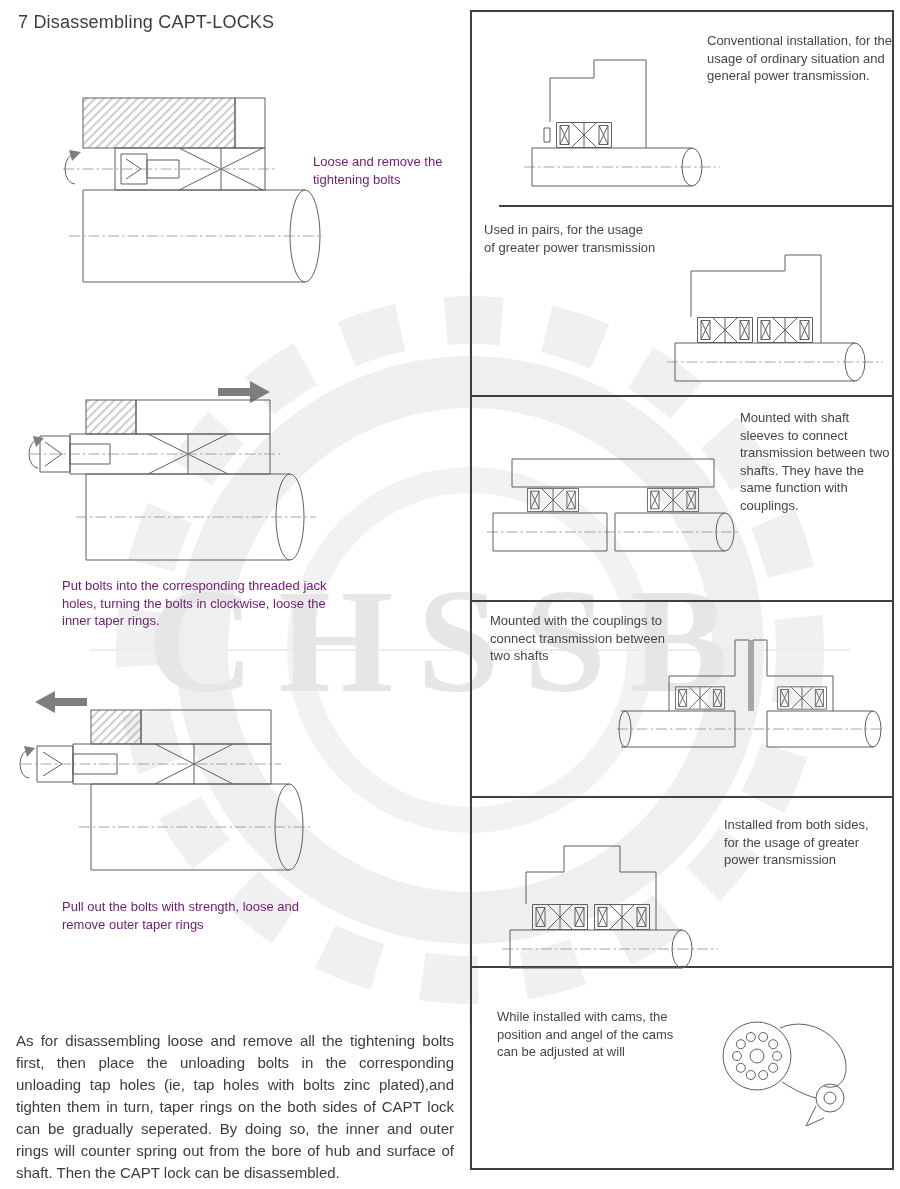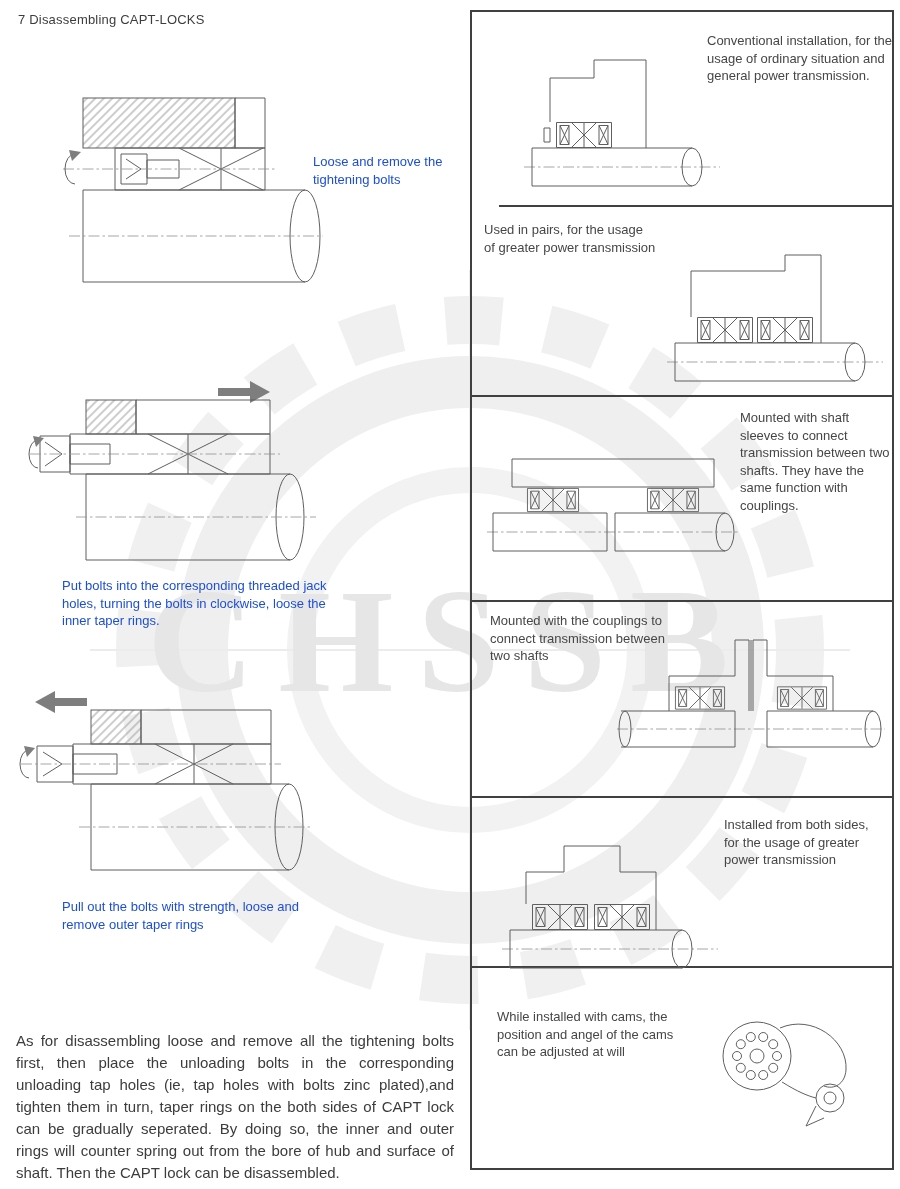--- a/index.html
+++ b/index.html
@@ -9,29 +9,29 @@
 
   
   .watermark { position:absolute; inset:0; z-index:0; pointer-events:none; }
   .wm-gear { position:absolute; left:90px; top:270px; }
   .wm-text { position:absolute; left:50%; top:556px; transform:translateX(-50%);
              font-family:"Liberation Serif","DejaVu Serif",serif; font-weight:bold;
              font-size:148px; letter-spacing:24px; color:#e6e6e6; white-space:nowrap; }
 
   .content { position:absolute; inset:0; z-index:1; }
 
-  .title { position:absolute; left:18px; top:12px; font-size:13px; color:#3d3d3d; font-weight:normal; letter-spacing:.2px; }
+  .title { position:absolute; left:18px; top:12px; font-size:18px; color:#3d3d3d; font-weight:normal; letter-spacing:.2px; }
 
   .diag { position:absolute; overflow:visible; }
   .ln { fill:none; stroke:#5f5f5f; stroke-width:1; stroke-linejoin:round; stroke-linecap:butt; }
   .cl { fill:none; stroke:#8f8f8f; stroke-width:.8; stroke-dasharray:11 3 2.5 3; }
   .hatch-fill { fill:url(#hatch); stroke:#5f5f5f; stroke-width:1; }
   .arrow-f { fill:#7e7e7e; stroke:none; }
 
-  .lcap { position:absolute; font-size:13px; line-height:17.5px; color:#1d4ed8; }
+  .lcap { position:absolute; font-size:13px; line-height:17.5px; color:#701a75; }
   .para { position:absolute; left:16px; top:1030px; width:438px; font-size:15px; line-height:22px;
           text-align:justify; color:#3c3c3c; }
 
   .panel { position:absolute; left:470px; top:10px; width:424px; height:1160px; border:2px solid #404040; }
   .prow  { position:relative; border-bottom:2px solid #404040; }
   .prow.r1 { height:195px;margin-left:27px; } .prow.r2 { height:190px; } .prow.r3 { height:205px; }
   .prow.r4 { height:196px; } .prow.r5 { height:170px; }
   .prow.r6 { height:165px; border-bottom:none; }
   .pcap { position:absolute; font-size:13px; line-height:17.5px; color:#464646; }
 </style>

